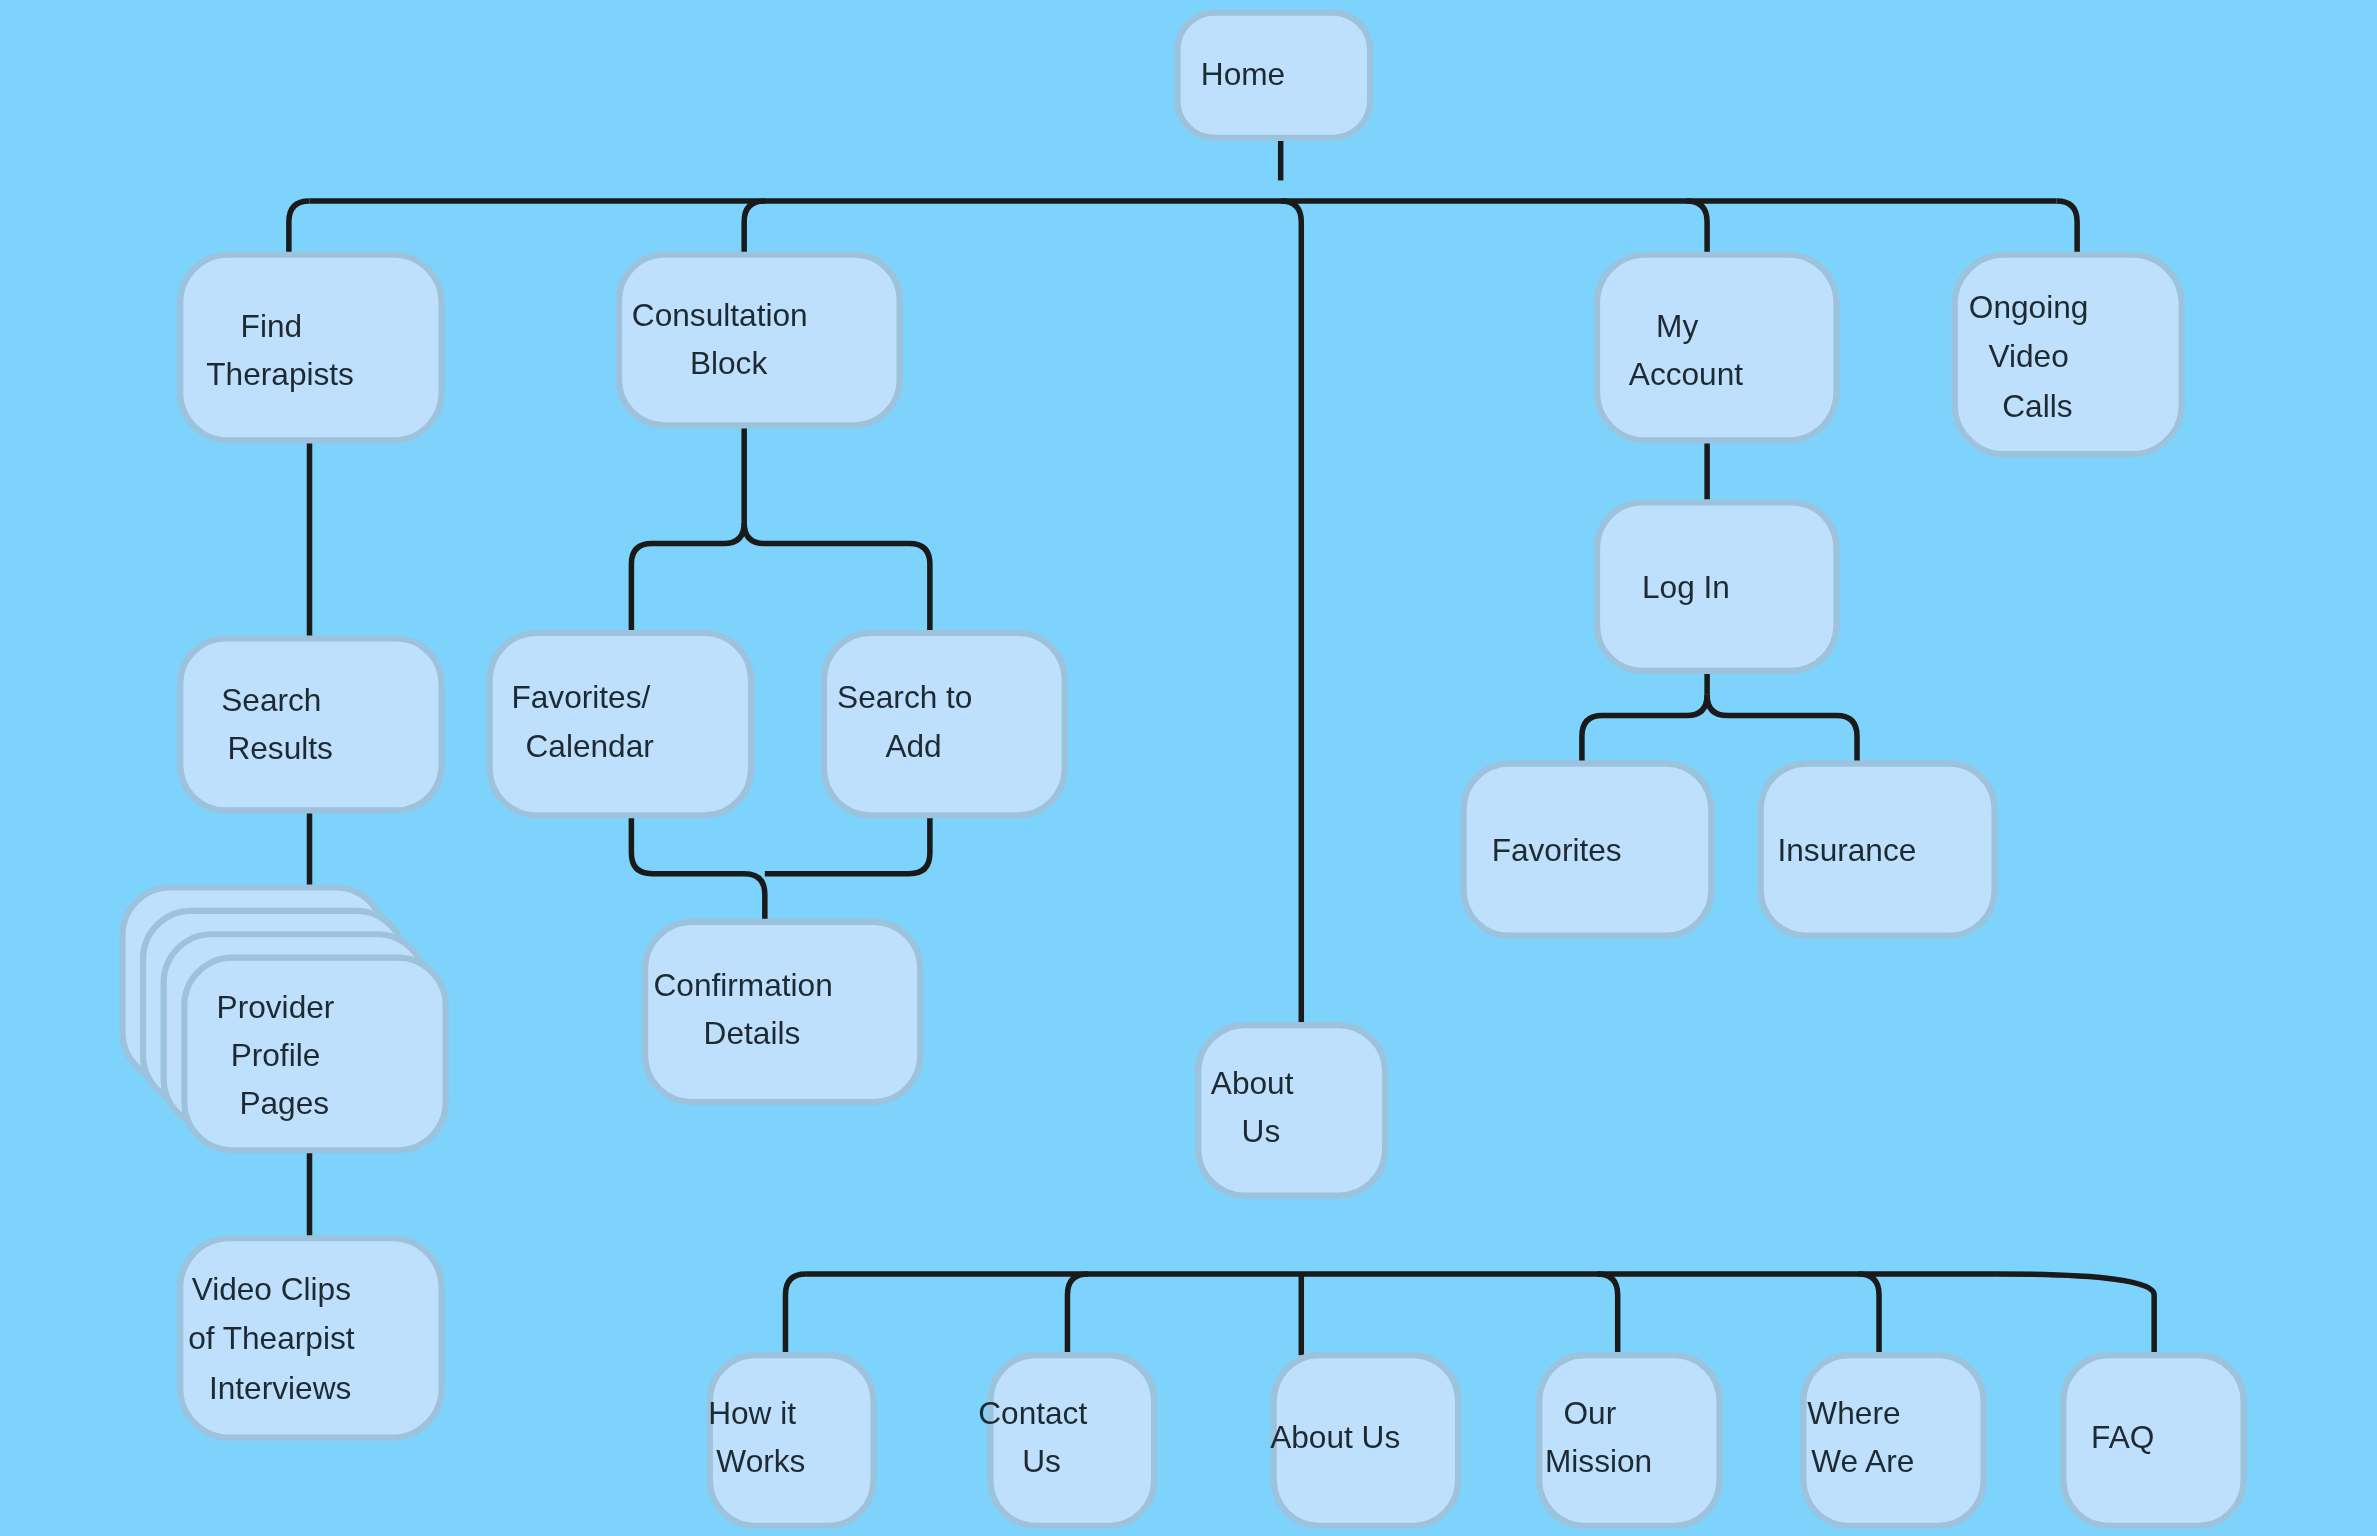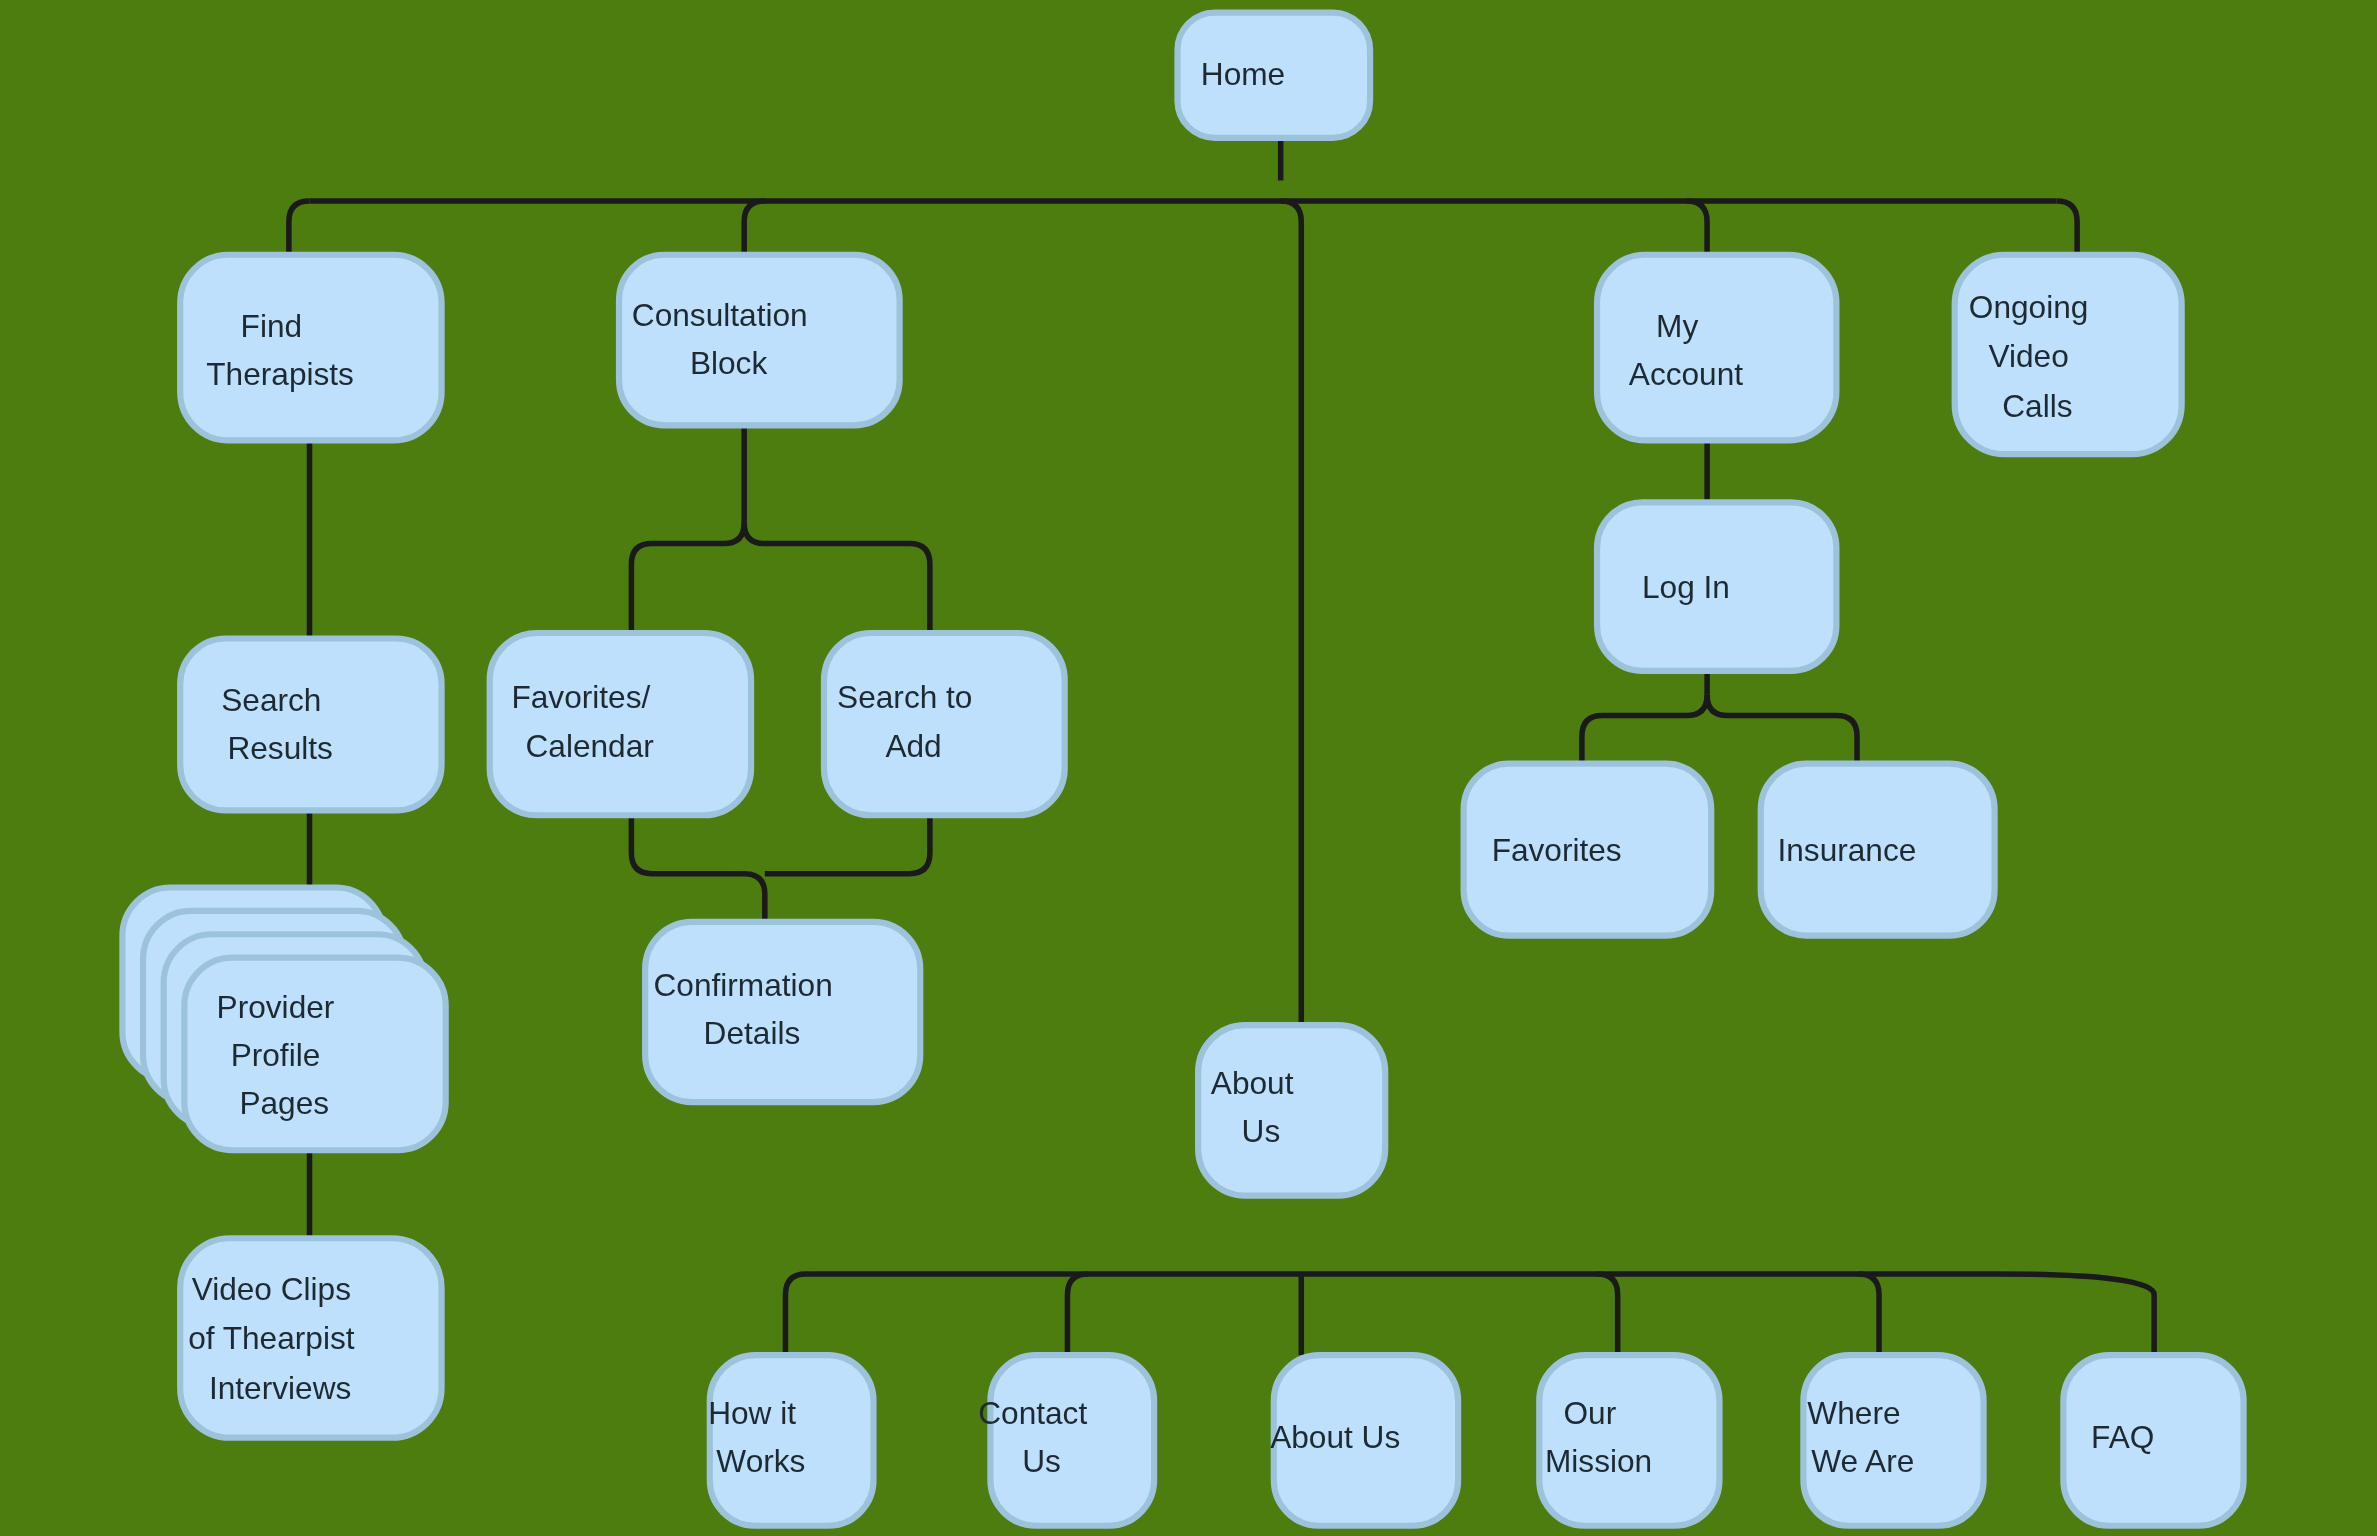--- a/index.html
+++ b/index.html
@@ -41,21 +41,21 @@
     font-size: 46px;
     fill: #1E2A32;
     text-anchor: middle;
     dominant-baseline: middle;
     white-space: pre;
   }
 </style>
 </head>
 <body>
 
-<div id="canvas-wrap" style="background: #4d7c0f;">
+<div id="canvas-wrap" style="background: #7dd3fc;">
 <svg id="sitemap" viewBox="0 0 3456 2234" xmlns="http://www.w3.org/2000/svg">
 
   <g>
 
     <path class="edge" d="M 1862 200 L 1862 262" stroke="#1A1A1A"></path>
 
     <path class="edge" d="M 450 292 L 2990 292" stroke="#1A1A1A"></path>
 
     <path class="edge" d="M 450 292 Q 420 292 420 322 L 420 370" stroke="#1A1A1A"></path>
 

